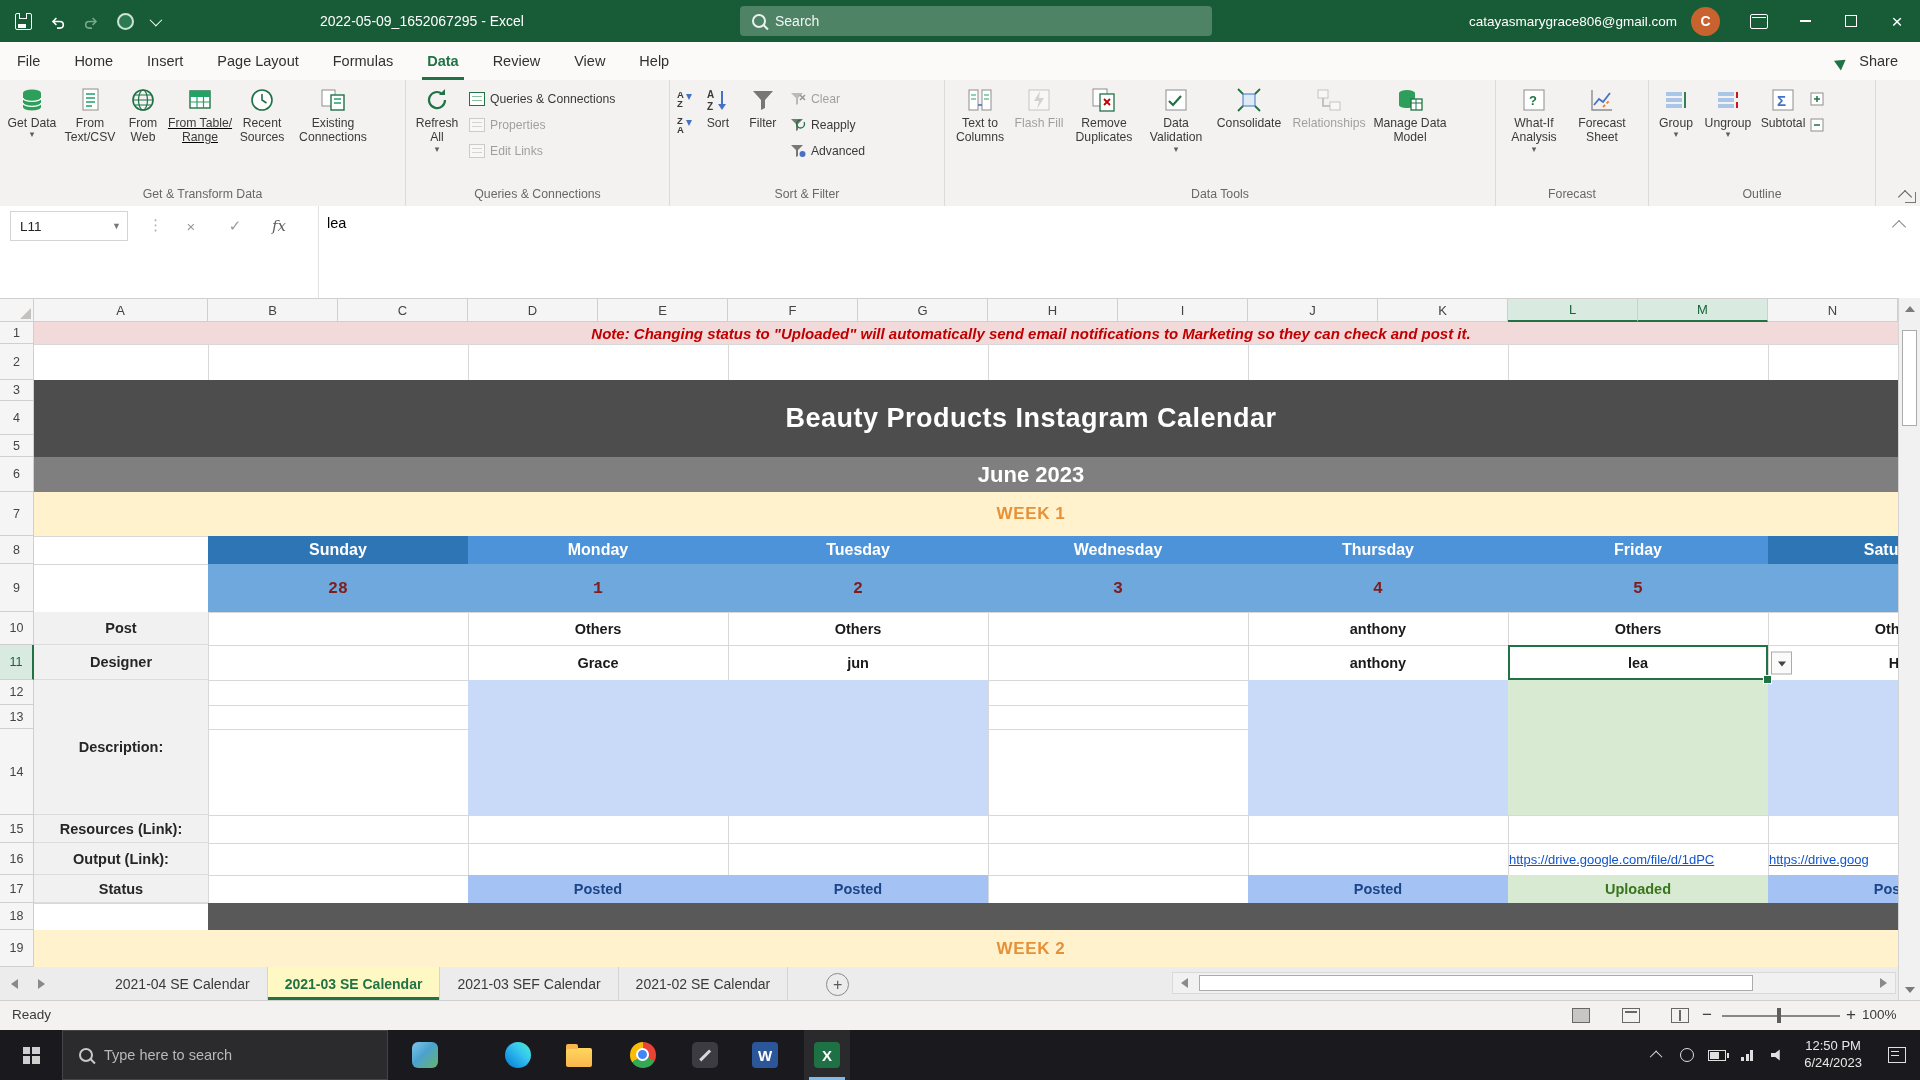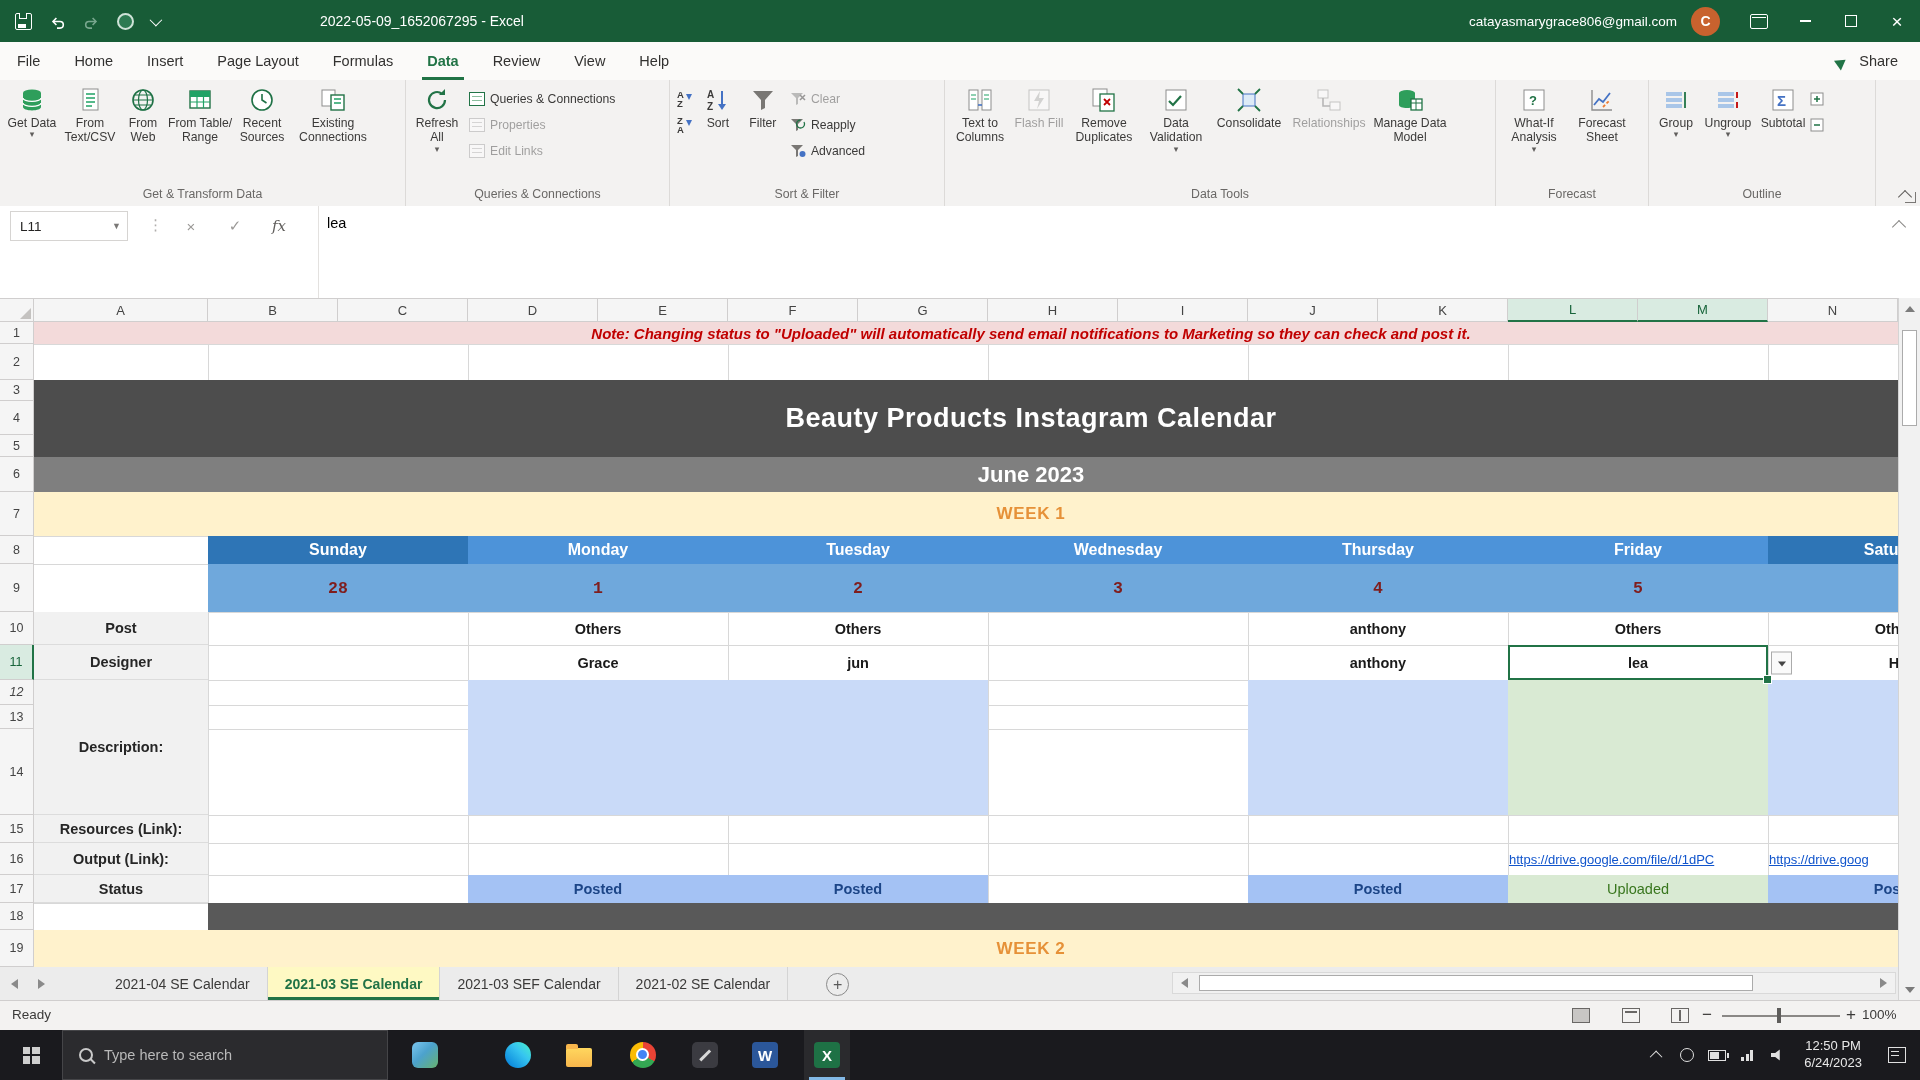--- a/index.html
+++ b/index.html
@@ -90,21 +90,21 @@
   .lab{background:#F1F1F1;font-weight:bold;color:#262626;border-bottom:1px solid #DCDCDC;box-sizing:border-box;font-size:14.5px;}
   .dayhdr{color:#fff;font-weight:bold;font-size:16px;}
   .wkend{background:#2E75B6;}
   .wkday{background:#4D93D9;}
   .datecell{background:#6FA8DC;color:#7f1d1d;font-weight:bold;font-size:16.5px;font-family:Liberation Mono, monospace;}
   .val{font-weight:bold;}
   .desc-blue{background:#C9DAF8;}
   .desc-green{background:#D9EAD3;}
   .linkcell{justify-content:flex-start;overflow:hidden;white-space:nowrap;padding-left:1px;font-size:13px;color:#1155CC;text-decoration:underline;font-weight:normal;}
   .status-posted{background:#A4C2F4;color:#1C4587;font-weight:bold;}
-  .status-uploaded{background:#D9EAD3;color:#38761D;font-weight:normal;}
+  .status-uploaded{background:#D9EAD3;color:#38761D;font-weight:bold;}
   .selcell{outline:2px solid #217346;outline-offset:-2px;background:#fff;position:relative;z-index:3;}
   .selcell::after{content:"";position:absolute;right:-4px;bottom:-4px;width:7px;height:7px;background:#217346;border:1.5px solid #fff;z-index:4;}
   .dvbtn{position:absolute;right:-24px;top:50%;transform:translateY(-50%);width:21px;height:23px;background:#FAFAFA;border:1px solid #ABABAB;box-sizing:border-box;z-index:4;}
   .dvbtn::after{content:"";position:absolute;left:6px;top:9px;width:0;height:0;border:4px solid transparent;border-top:5px solid #444;}
 
   
   #vscroll{position:absolute;top:298px;left:1898px;width:22px;height:702px;background:#F1F1F1;border-left:1px solid #D4D4D4;box-sizing:border-box;}
   .sb-btn{position:absolute;left:0;width:100%;height:20px;display:flex;align-items:center;justify-content:center;}
   .tri-up{width:0;height:0;border:5px solid transparent;border-bottom:6px solid #7B7B7B;margin-top:-4px;}
   .tri-dn{width:0;height:0;border:5px solid transparent;border-top:6px solid #7B7B7B;margin-bottom:-4px;}
@@ -194,20 +194,24 @@
         </svg>
     </div>
     <div class="qbtn">
         <div class="circle-ic"></div>
       </div>
     <div class="qbtn" style="width:24px;">
         <div class="chev-dn"></div>
       </div>
   </div>
   <div id="win-title">2022-05-09_1652067295 - Excel</div>
+  <div id="tb-search">
+    <div class="mag"></div>
+    <span>Search</span>
+  </div>
   <div id="tb-right">
     <span id="account-email">catayasmarygrace806@gmail.com</span>
     <div id="avatar">C</div>
     <div class="wbtn">
         <div class="ribopt-ic"></div>
       </div>
     <div class="wbtn">
         <div class="min-ic"></div>
       </div>
     <div class="wbtn">
@@ -262,21 +266,21 @@
       <div class="rb" style="width:48px;">
         <div class="ic">
             <svg width="26" height="26">
               <circle cx="13" cy="13" r="10" fill="none" stroke="#1E7145" stroke-width="1.6"></circle>
               <ellipse cx="13" cy="13" rx="4.5" ry="10" fill="none" stroke="#1E7145" stroke-width="1.2"></ellipse>
               <path d="M3 13h20M5 8h16M5 18h16" stroke="#1E7145" stroke-width="1.2"></path>
             </svg>
           </div>
         <div class="t">From Web</div>
       </div>
-      <div class="rb" style="width:66px;">
+      <div class="rb" style="width:66px;text-decoration:underline;">
         <div class="ic">
             <svg width="26" height="26">
               <rect x="3" y="4" width="20" height="17" fill="#fff" stroke="#217346" stroke-width="1.4"></rect>
               <path d="M3 9.5h20M3 15h20M10 4v17M16.5 4v17" stroke="#21A366" stroke-width="1.2"></path>
               <rect x="3" y="4" width="20" height="5.5" fill="#21A366"></rect>
             </svg>
           </div>
         <div class="t">From Table/ Range</div>
       </div>
       <div class="rb" style="width:58px;">
@@ -614,21 +618,21 @@
       <div class="hc rh" style="grid-area: 3 / 1 / 4 / 2;">2</div>
       <div class="hc rh" style="grid-area: 4 / 1 / 5 / 2;">3</div>
       <div class="hc rh" style="grid-area: 5 / 1 / 6 / 2;">4</div>
       <div class="hc rh" style="grid-area: 6 / 1 / 7 / 2;">5</div>
       <div class="hc rh" style="grid-area: 7 / 1 / 8 / 2;">6</div>
       <div class="hc rh" style="grid-area: 8 / 1 / 9 / 2;">7</div>
       <div class="hc rh" style="grid-area: 9 / 1 / 10 / 2;">8</div>
       <div class="hc rh" style="grid-area: 10 / 1 / 11 / 2;">9</div>
       <div class="hc rh" style="grid-area: 11 / 1 / 12 / 2;">10</div>
       <div class="hc rh sel" style="grid-area: 12 / 1 / 13 / 2;">11</div>
-      <div class="hc rh" style="grid-area: 13 / 1 / 14 / 2; font-style: italic;">12</div>
+      <div class="hc rh" style="grid-area: 13 / 1 / 14 / 2;">12</div>
       <div class="hc rh" style="grid-area: 14 / 1 / 15 / 2;">13</div>
       <div class="hc rh" style="grid-area: 15 / 1 / 16 / 2;">14</div>
       <div class="hc rh" style="grid-area: 16 / 1 / 17 / 2;">15</div>
       <div class="hc rh" style="grid-area: 17 / 1 / 18 / 2;">16</div>
       <div class="hc rh" style="grid-area: 18 / 1 / 19 / 2;">17</div>
       <div class="hc rh" style="grid-area: 19 / 1 / 20 / 2;">18</div>
       <div class="hc rh" style="grid-area: 20 / 1 / 21 / 2;">19</div>
       <div class="cell dayhdr wkend" style="grid-area: 9 / 3 / 10 / 5;">Sunday</div>
       <div class="cell datecell" style="grid-area: 10 / 3 / 11 / 5;">28</div>
       <div class="cell val" style="grid-area: 11 / 3 / 12 / 5;"></div>

